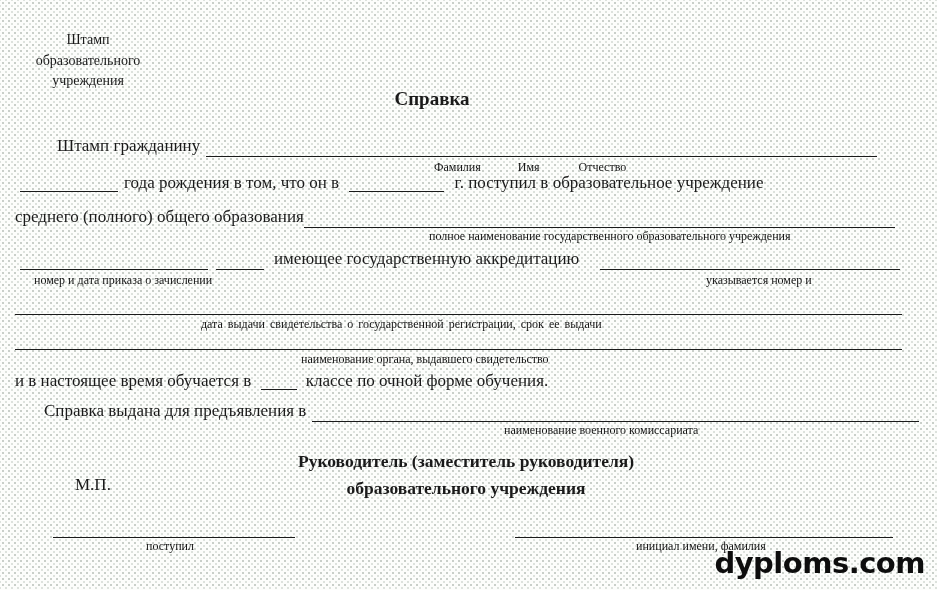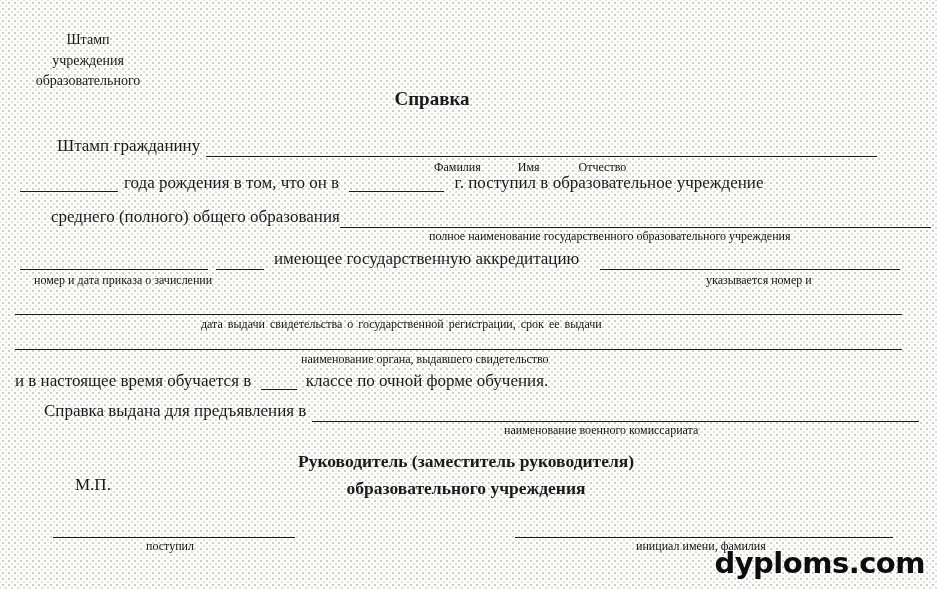--- a/index.html
+++ b/index.html
@@ -37,43 +37,43 @@
              line-height:30px;margin-left:39px;}
   .sp-l{margin-left:6px;} .sp-r{margin-right:6px;}
 </style>
 </head>
 <body>
 
 <div id="scan">
 
   <div class="abs stamp" style="left:8px;top:30px;">
     <div>Штамп</div>
+    <div>образовательного</div>
     <div>учреждения</div>
-    <div>образовательного</div>
   </div>
 
   <div class="abs title" style="left:432px;top:88px;">Справка</div>
 
   <div class="abs row" style="left:57px;top:135px;width:820px;">
     <span class="sp-r">Штамп гражданину</span>
     <span class="blank grow"></span>
   </div>
   <div class="abs cap" style="left:410px;top:161px;">
     <span style="margin-right:34px;">Фамилия</span>
     <span style="margin-right:36px;">Имя</span>
     <span>Отчество</span>
   </div>
 
   <div class="abs inlinerow" style="left:20px;top:172px;">
     <span class="iblank" style="width:98px;"></span><span class="sp-l">года рождения в том, что он в</span>
     <span class="iblank sp-l" style="width:95px;"></span>
     <span class="sp-l">г. поступил в образовательное учреждение</span>
   </div>
 
-  <div class="abs row" style="left:15px;top:206px;width:880px;margin-left:36px;">
+  <div class="abs row" style="left:15px;top:206px;width:880px;">
     <span>среднего (полного) общего образования</span>
     <span class="blank grow"></span>
   </div>
   <div class="abs cap" style="left:405px;top:230px;">полное наименование государственного образовательного учреждения</div>
 
   <div class="abs row" style="left:20px;top:248px;width:880px;">
     <span class="blank" style="width:188px;"></span>
     <span class="blank" style="width:48px;margin-left:8px;"></span>
     <span style="margin-left:10px;margin-right:21px;">имеющее государственную аккредитацию</span>
     <span class="blank grow"></span>

